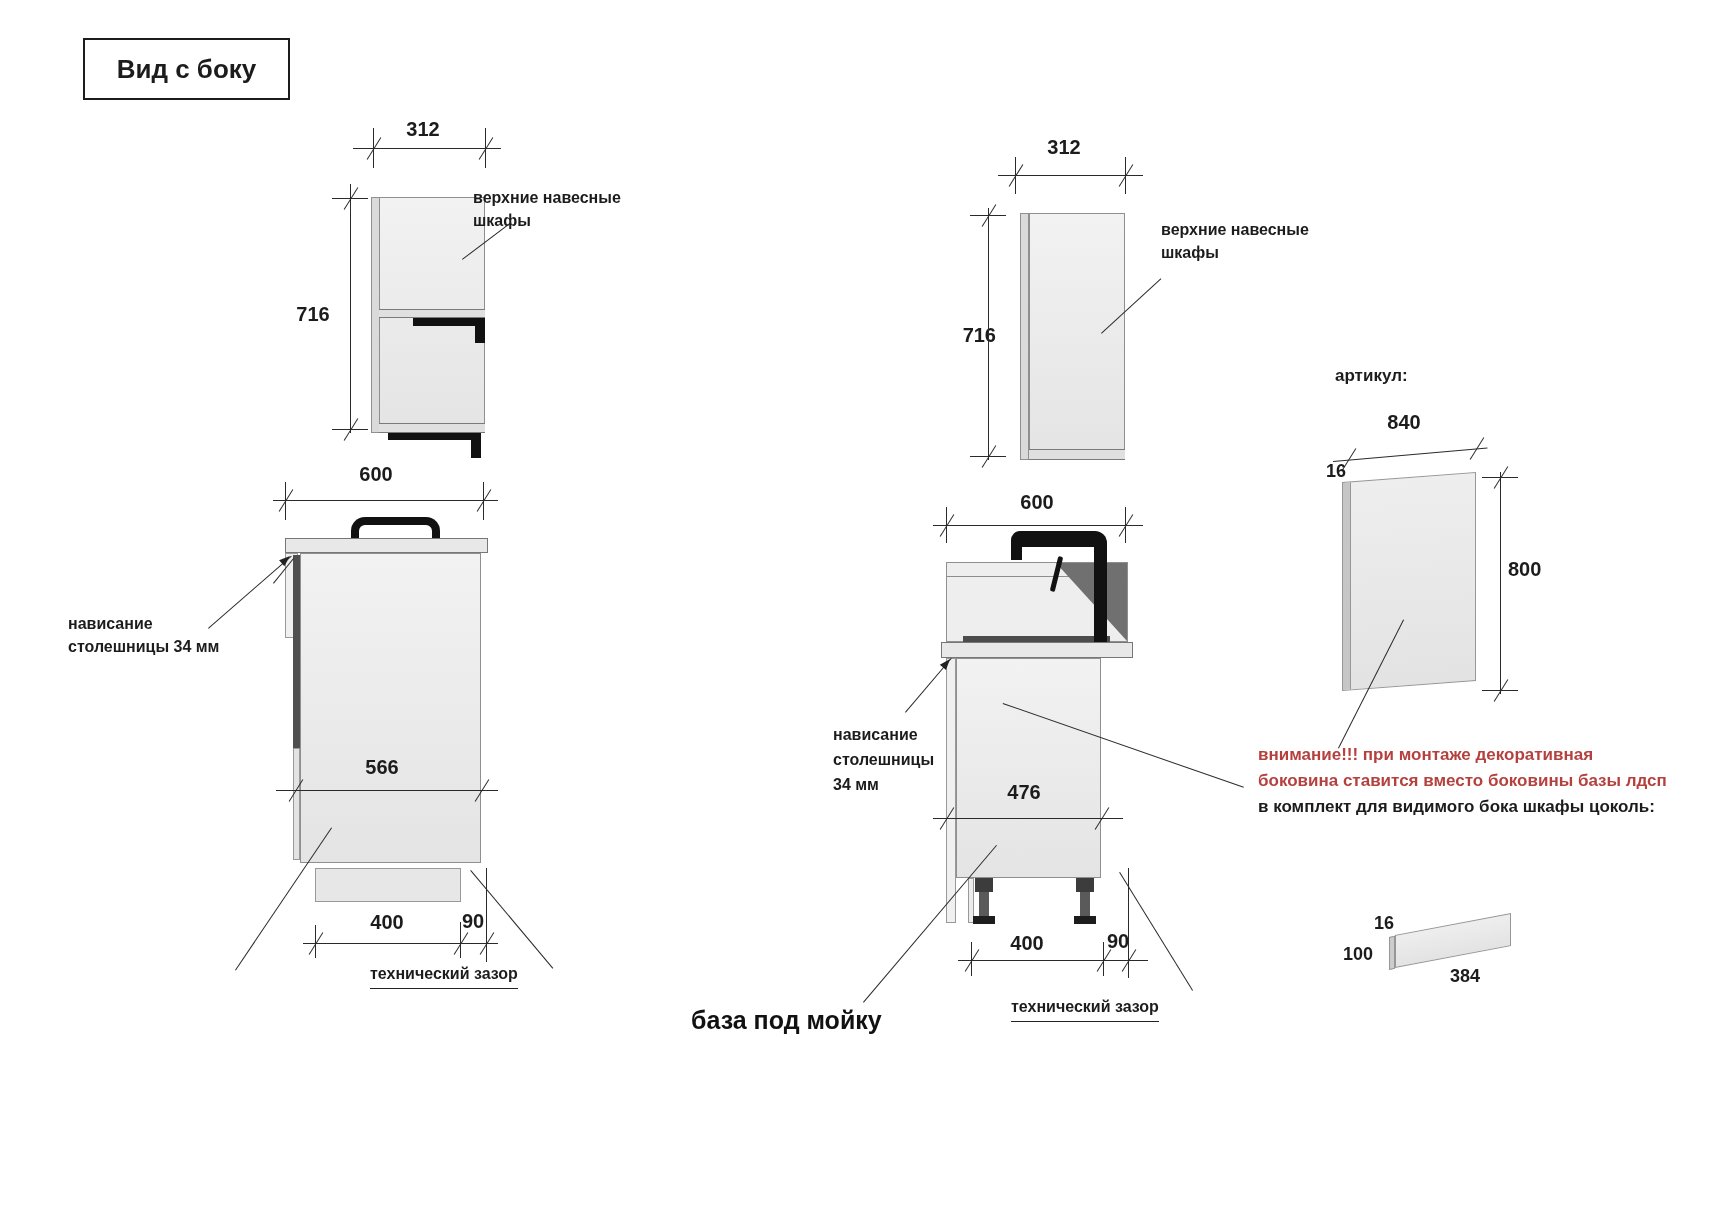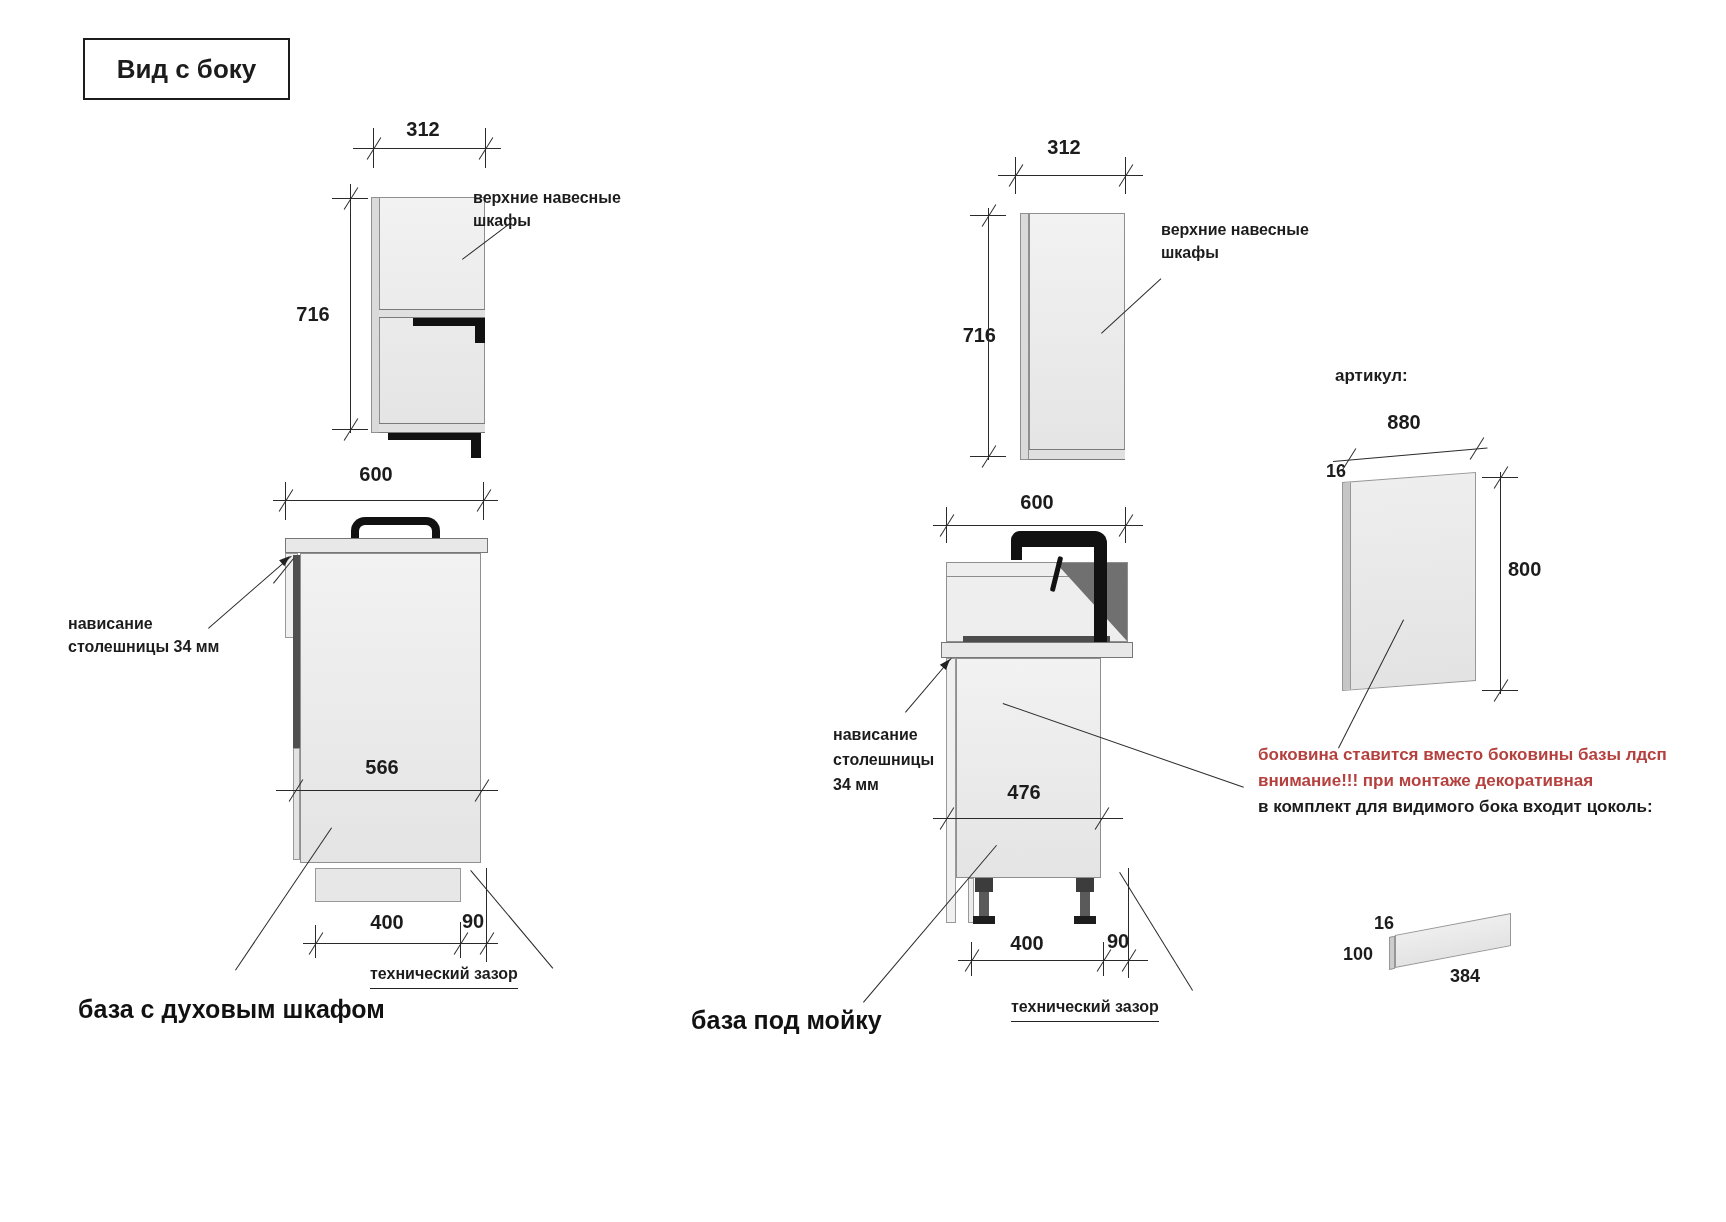--- a/index.html
+++ b/index.html
@@ -101,21 +101,20 @@
     <div>столешницы 34 мм</div>
   </div>
   <div class="leader" style="left:160px;top:628px;width:110px;transform:rotate(-41deg);"></div>
   <div class="leader" style="left:225px;top:583px;width:32px;transform:rotate(-51deg);"></div>
   <div class="arrow" style="left:231px;top:552px;transform:rotate(-41deg);"></div>
 
   <div class="note underlined" style="left:322px;top:962px;">технический зазор</div>
   <div class="leader" style="left:423px;top:870px;width:128px;transform:rotate(50deg);"></div>
 
   <div class="leader" style="left:187px;top:970px;width:172px;transform:rotate(-56deg);"></div>
-  <div class="big-label" style="left:30px;top:995px;">база с духовым шкафом</div>
 
   <div class="dim" style="left:976px;top:136px;width:80px;">312</div>
   <div class="lh" style="left:950px;top:175px;width:145px;"></div>
   <div class="lv" style="left:967px;top:157px;height:37px;"></div>
   <div class="lv" style="left:1077px;top:157px;height:37px;"></div>
   <div class="slash" style="left:955px;top:175px;"></div>
   <div class="slash" style="left:1065px;top:175px;"></div>
 
   <div class="dim" style="left:868px;top:324px;width:80px;text-align:right;">716</div>
   <div class="lv" style="left:940px;top:208px;height:252px;"></div>
@@ -185,21 +184,21 @@
   <div class="slash" style="left:1068px;top:960px;"></div>
 
   <div class="note underlined" style="left:963px;top:995px;">технический зазор</div>
   <div class="leader" style="left:1072px;top:872px;width:139px;transform:rotate(58.3deg);"></div>
 
   <div class="leader" style="left:815px;top:1002px;width:206px;transform:rotate(-49.7deg);"></div>
   <div class="big-label" style="left:643px;top:1006px;">база под мойку</div>
 
   <div class="note" style="left:1287px;top:364px;font-size:17px;text-align:right;">артикул:</div>
 
-  <div class="dim" style="left:1316px;top:411px;width:80px;">880</div>
+  <div class="dim" style="left:1316px;top:411px;width:80px;">840</div>
   <div class="leader" style="left:1285px;top:461px;width:155px;transform:rotate(-5deg);"></div>
   <div class="slash" style="left:1288px;top:459px;"></div>
   <div class="slash" style="left:1416px;top:448px;"></div>
 
   <div class="dim" style="left:1278px;top:461px;width:40px;font-size:18px;text-align:left;">16</div>
 
   <div class="skewpanel" style="left:1294px;top:482px;width:134px;height:209px;transform:skewY(-4.3deg);">
     <div style="position:absolute;left:0;top:0;width:7px;height:100%;background:#c6c6c6;border-right:1px solid #979797;"></div>
   </div>
 
@@ -207,23 +206,23 @@
   <div class="lv" style="left:1452px;top:472px;height:222px;"></div>
   <div class="lh" style="left:1434px;top:477px;width:36px;"></div>
   <div class="lh" style="left:1434px;top:690px;width:36px;"></div>
   <div class="slash" style="left:1440px;top:477px;"></div>
   <div class="slash" style="left:1440px;top:690px;"></div>
 
   <div class="leader" style="left:1290px;top:748px;width:144px;transform:rotate(-63.1deg);"></div>
   <div class="leader" style="left:955px;top:703px;width:255px;transform:rotate(19.2deg);"></div>
 
   <div class="noteblock">
+    <div class="red">внимание!!! при монтаже декоративная</div>
     <div class="red">боковина ставится вместо боковины базы лдсп</div>
-    <div class="red">внимание!!! при монтаже декоративная</div>
-    <div>в комплект для видимого бока входит цоколь:</div>
+    <div>в комплект для видимого бока шкафы цоколь:</div>
   </div>
 
   <div class="skewpanel" style="left:1341px;top:937px;width:6px;height:33px;background:#cccccc;transform:skewY(-10.7deg);"></div>
   <div class="skewpanel" style="left:1347px;top:935px;width:116px;height:33px;transform:skewY(-10.7deg);"></div>
   <div class="dim" style="left:1316px;top:913px;width:40px;font-size:18px;">16</div>
   <div class="dim" style="left:1285px;top:944px;width:50px;font-size:18px;">100</div>
   <div class="dim" style="left:1392px;top:966px;width:50px;font-size:18px;">384</div>
 
 </div>
 

